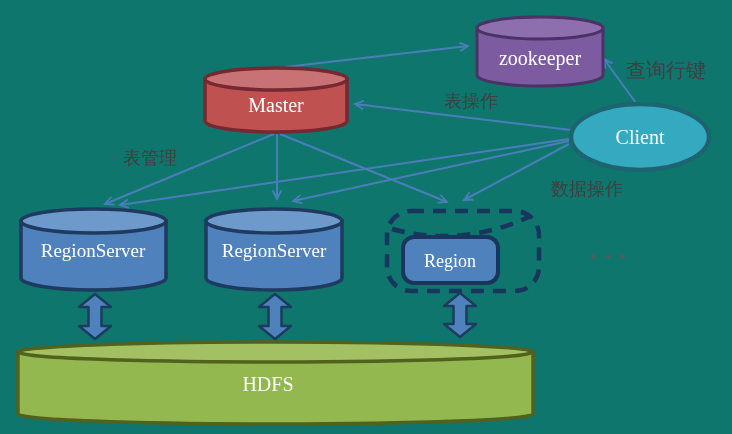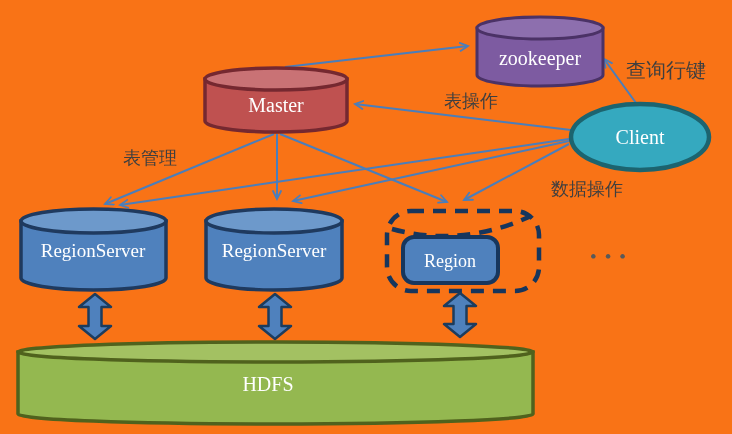--- a/index.html
+++ b/index.html
@@ -1,16 +1,16 @@
 <!DOCTYPE html>
 <html><head>
 <meta charset="utf-8">
 <style>
   html,body{margin:0;padding:0;background:#ffffff;}
-  .stage{width:732px;height:434px;position:relative;background:#f97316;overflow:hidden;}
+  .stage{width:732px;height:434px;position:relative;background:#0f766e;overflow:hidden;}
   svg{display:block;}
   text{font-family:"Liberation Serif","DejaVu Serif",serif;}
   .node-label{fill:#ffffff;}
   .edge-label{fill:#3f3f3f;}
 </style>
 </head>
 <body>
 
 <div class="stage">
 <svg width="732" height="434" viewBox="0 0 732 434" xmlns="http://www.w3.org/2000/svg">

